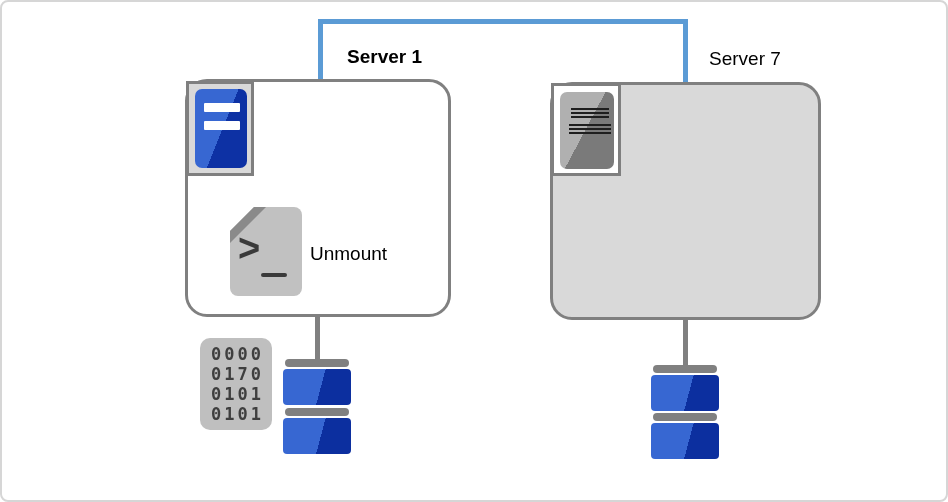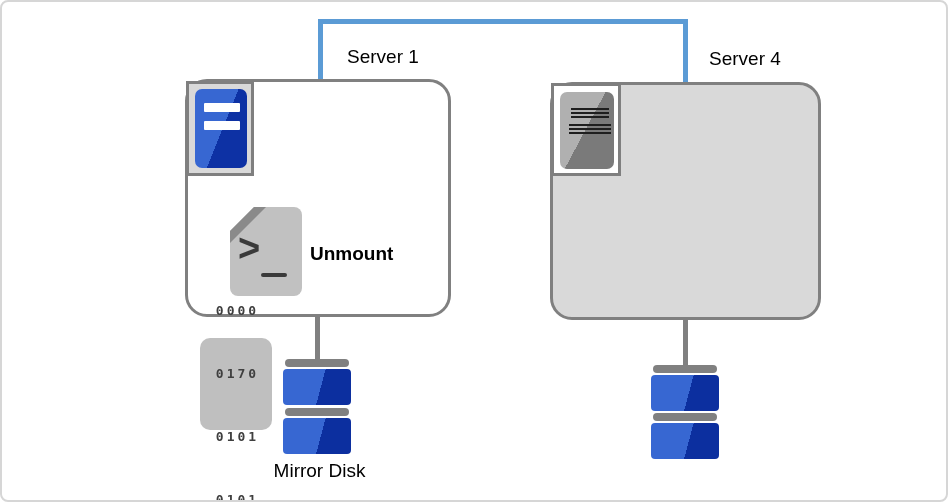--- a/index.html
+++ b/index.html
@@ -14,21 +14,21 @@
   
   .hb{background:#5B9BD5;}
   .hb-h{left:316px;top:17px;width:370px;height:5px;}
   .hb-l{left:316px;top:17px;width:5px;height:61px;}
   .hb-r{left:681px;top:17px;width:5px;height:64px;}
 
   
   .server-box{box-sizing:border-box;border:3px solid #808080;border-radius:22px;}
   .server1-box{left:183px;top:77px;width:266px;height:238px;background:#ffffff;}
   .server2-box{left:548px;top:80px;width:271px;height:238px;background:#d9d9d9;}
-  .server1-label{left:345px;top:44px;}
+  .server1-label{left:345px;top:44px;font-weight:bold;}
   .server2-label{left:707px;top:46px;}
 
   
   .icon-box{box-sizing:border-box;border:3px solid #7f7f7f;}
   .icon-box-1{left:184px;top:79px;width:68px;height:95px;background:#d9d9d9;}
   .icon-box-2{left:549px;top:81px;width:70px;height:93px;background:#ffffff;}
   .tower1{left:6px;top:5px;width:52px;height:79px;border-radius:7px;
           background:linear-gradient(112deg,#3767D2 52%,#0D31A4 52%);}
   .tower1 .slot{position:absolute;left:9px;width:36px;height:9px;background:#fff;border-radius:1px;}
   .slot-a{top:14px;} .slot-b{top:32px;}
@@ -38,56 +38,56 @@
   .vents-a{left:11px;top:16px;width:38px;height:10px;}
   .vents-b{left:9px;top:32px;width:42px;height:10px;}
 
   
   .doc{left:228px;top:205px;width:72px;height:89px;background:#c1c1c1;border-radius:8px;
        clip-path:polygon(24px 0,100% 0,100% 100%,0 100%,0 24px);}
   .doc-fold{left:0;top:0;width:36px;height:36px;background:#8a8a8a;
             clip-path:polygon(0 0,100% 0,0 100%);}
   .doc-prompt{left:8px;top:22px;font-weight:bold;font-size:38px;color:#3a3a3a;line-height:1;}
   .doc-underscore{left:31px;top:66px;width:26px;height:4px;background:#3a3a3a;border-radius:2px;}
-  .unmount-label{left:308px;top:241px;font-weight:bold;}
+  .unmount-label{left:308px;top:241px;}
 
   
   .drop{background:#808080;border-radius:2px;}
   .drop-1{left:313px;top:313px;width:5px;height:46px;}
   .drop-2{left:681px;top:316px;width:5px;height:49px;}
 
   
   .cap{width:64px;height:8px;background:#808080;border-radius:4px;}
   .platter{width:68px;height:36px;border-radius:4px;
            background:linear-gradient(105deg,#3767D2 55%,#0C2F9F 55%);}
   .d1-cap1{left:283px;top:357px;} .d1-body1{left:281px;top:367px;}
   .d1-cap2{left:283px;top:406px;} .d1-body2{left:281px;top:416px;}
   .d2-cap1{left:651px;top:363px;} .d2-body1{left:649px;top:373px;}
   .d2-cap2{left:651px;top:411px;} .d2-body2{left:649px;top:421px;}
 
   
   .binary-card{left:198px;top:336px;width:72px;height:92px;background:#bfbfbf;border-radius:10px;
                display:flex;flex-direction:column;justify-content:center;align-items:center;}
-  .binary-row{font-family:"DejaVu Sans Mono",monospace;font-weight:bold;font-size:13px;
-              color:#3f3f3f;letter-spacing:3px;line-height:20px;text-indent:3px;margin-top:43px;}
+  .binary-row{font-family:"DejaVu Sans Mono",monospace;font-weight:bold;font-size:17px;
+              color:#3f3f3f;letter-spacing:3px;line-height:20px;text-indent:3px;}
 
   .latest-data-label{left:84px;top:372px;}
   .mirror-disk-label{left:255px;top:458px;width:125px;text-align:center;}
 </style>
 </head>
 <body>
 
 <div class="canvas">
 
   <div class="abs hb hb-h"></div>
   <div class="abs hb hb-l"></div>
   <div class="abs hb hb-r"></div>
 
   <div class="abs label server1-label" style="left:345px;top:44px;">Server 1</div>
-  <div class="abs label server2-label">Server 4</div>
+  <div class="abs label server2-label">Server 7</div>
 
   <div class="abs server-box server1-box"></div>
   <div class="abs icon-box icon-box-1">
     <div class="abs tower1">
       <div class="slot slot-a"></div>
       <div class="slot slot-b"></div>
     </div>
   </div>
 
   <div class="abs doc">
@@ -118,15 +118,14 @@
   <div class="abs cap d2-cap2"></div>
   <div class="abs platter d2-body2"></div>
 
   <div class="abs binary-card">
     <div class="binary-row">0000</div>
     <div class="binary-row">0170</div>
     <div class="binary-row">0101</div>
     <div class="binary-row">0101</div>
   </div>
 
-  <div class="abs label mirror-disk-label">Mirror Disk</div>
 
 </div>
 
 </body></html>

